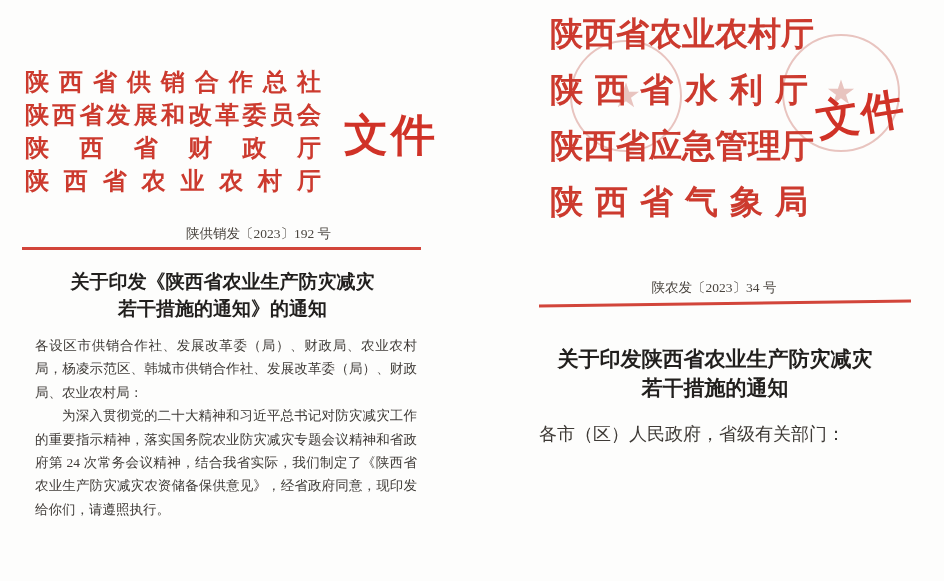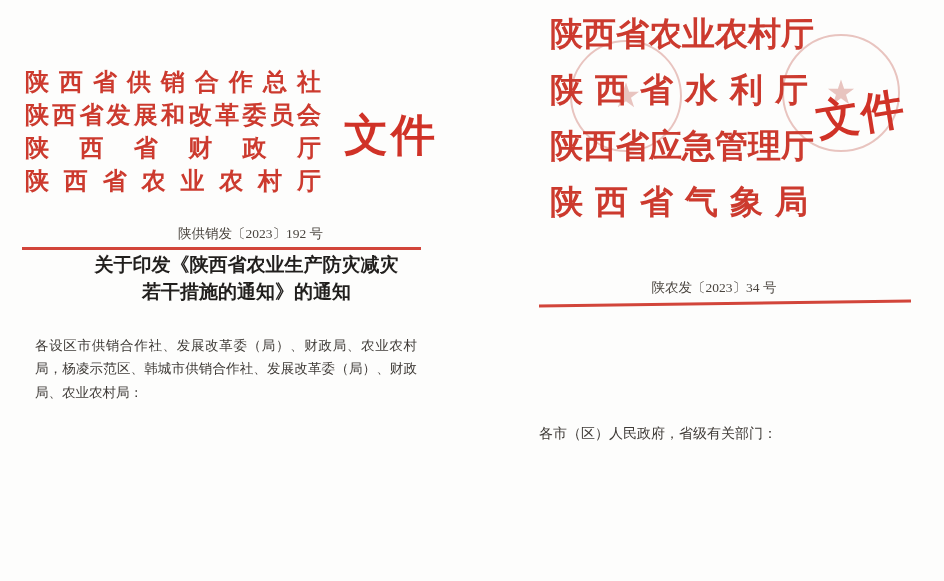--- a/index.html
+++ b/index.html
@@ -34,40 +34,40 @@
   .seal{
     position:absolute;border:2px solid var(--seal-red);border-radius:50%;
     display:flex;align-items:center;justify-content:center;opacity:0.55;
   }
   .seal-1{left:98px;top:40px;width:108px;height:108px;}
   .seal-2{left:310px;top:34px;width:114px;height:114px;}
   .seal .star{color:var(--seal-red);font-size:34px;line-height:1;}
 
   
   .doc-number{position:absolute;text-align:center;font-size:13.5px;color:var(--docnum-text);white-space:nowrap;}
-  .doc-number-left{left:4px;width:445px;top:225px;padding-left:24px;}
+  .doc-number-left{left:12px;width:445px;top:225px;padding-left:24px;}
   .doc-number-right{left:12px;width:460px;top:279px;}
 
   
   .red-rule{position:absolute;height:2.5px;background:var(--rule-red);}
   .rule-left{left:22px;top:247px;width:399px;}
   .rule-right{left:67px;top:302px;width:372px;transform:rotate(-0.8deg);}
 
   
   .title{position:absolute;margin:0;font-weight:bold;color:var(--title-text);text-align:center;}
-  .title-left{left:0;width:445px;top:251px;font-size:19px;line-height:27px;padding-left:24px;}
+  .title-left{left:0;width:445px;top:268px;font-size:19px;line-height:27px;}
   .title-right{left:14px;width:458px;top:345px;font-size:21px;line-height:29px;}
   .tline{display:block;}
 
   
   .body{position:absolute;text-align:justify;color:var(--body-text);}
   .body p{margin:0;}
   .body .para{text-indent:2em;}
   .body-left{left:35px;top:334px;width:382px;font-size:13.5px;line-height:23.4px;}
-  .body-right{left:67px;top:422px;width:370px;font-size:14px;line-height:24.6px;}
+  .body-right{left:67px;top:422px;width:370px;font-size:18px;line-height:24.6px;}
 </style>
 </head>
 <body>
 
 <div class="canvas">
 
   <section class="doc doc-left">
 
     <div class="agencies-left">
       <div class="agency-line" data-justify="1">
@@ -120,20 +120,21 @@
 
     <div class="red-rule rule-left"></div>
 
     <h1 class="title title-left">
       <span class="tline">关于印发《陕西省农业生产防灾减灾</span>
       <span class="tline">若干措施的通知》的通知</span>
     </h1>
 
     <div class="body body-left">
       <p class="recipients">各设区市供销合作社、发展改革委（局）、财政局、农业农村局，杨凌示范区、韩城市供销合作社、发展改革委（局）、财政局、农业农村局：</p>
+      <p class="para">为深入贯彻党的二十大精神和习近平总书记对防灾减灾工作的重要指示精神，落实国务院农业防灾减灾专题会议精神和省政府第 24 次常务会议精神，结合我省实际，我们制定了《陕西省农业生产防灾减灾农资储备保供意见》，经省政府同意，现印发给你们，请遵照执行。</p>
     </div>
 
   </section>
 
   <section class="doc doc-right">
 
     <div class="seal seal-1">
       <span class="star">★</span>
     </div>
     <div class="seal seal-2">
@@ -178,20 +179,24 @@
           <span>局</span>
         </div>
     </div>
 
     <div class="file-label file-right">文件</div>
 
     <div class="doc-number doc-number-right">陕农发〔2023〕34 号</div>
 
     <div class="red-rule rule-right"></div>
 
+    <h1 class="title title-right">
+      <span class="tline">关于印发陕西省农业生产防灾减灾</span>
+      <span class="tline">若干措施的通知</span>
+    </h1>
 
     <div class="body body-right">
       <p class="recipients">各市（区）人民政府，省级有关部门：</p>
     </div>
 
   </section>
 
 </div>
 
 </body></html>

